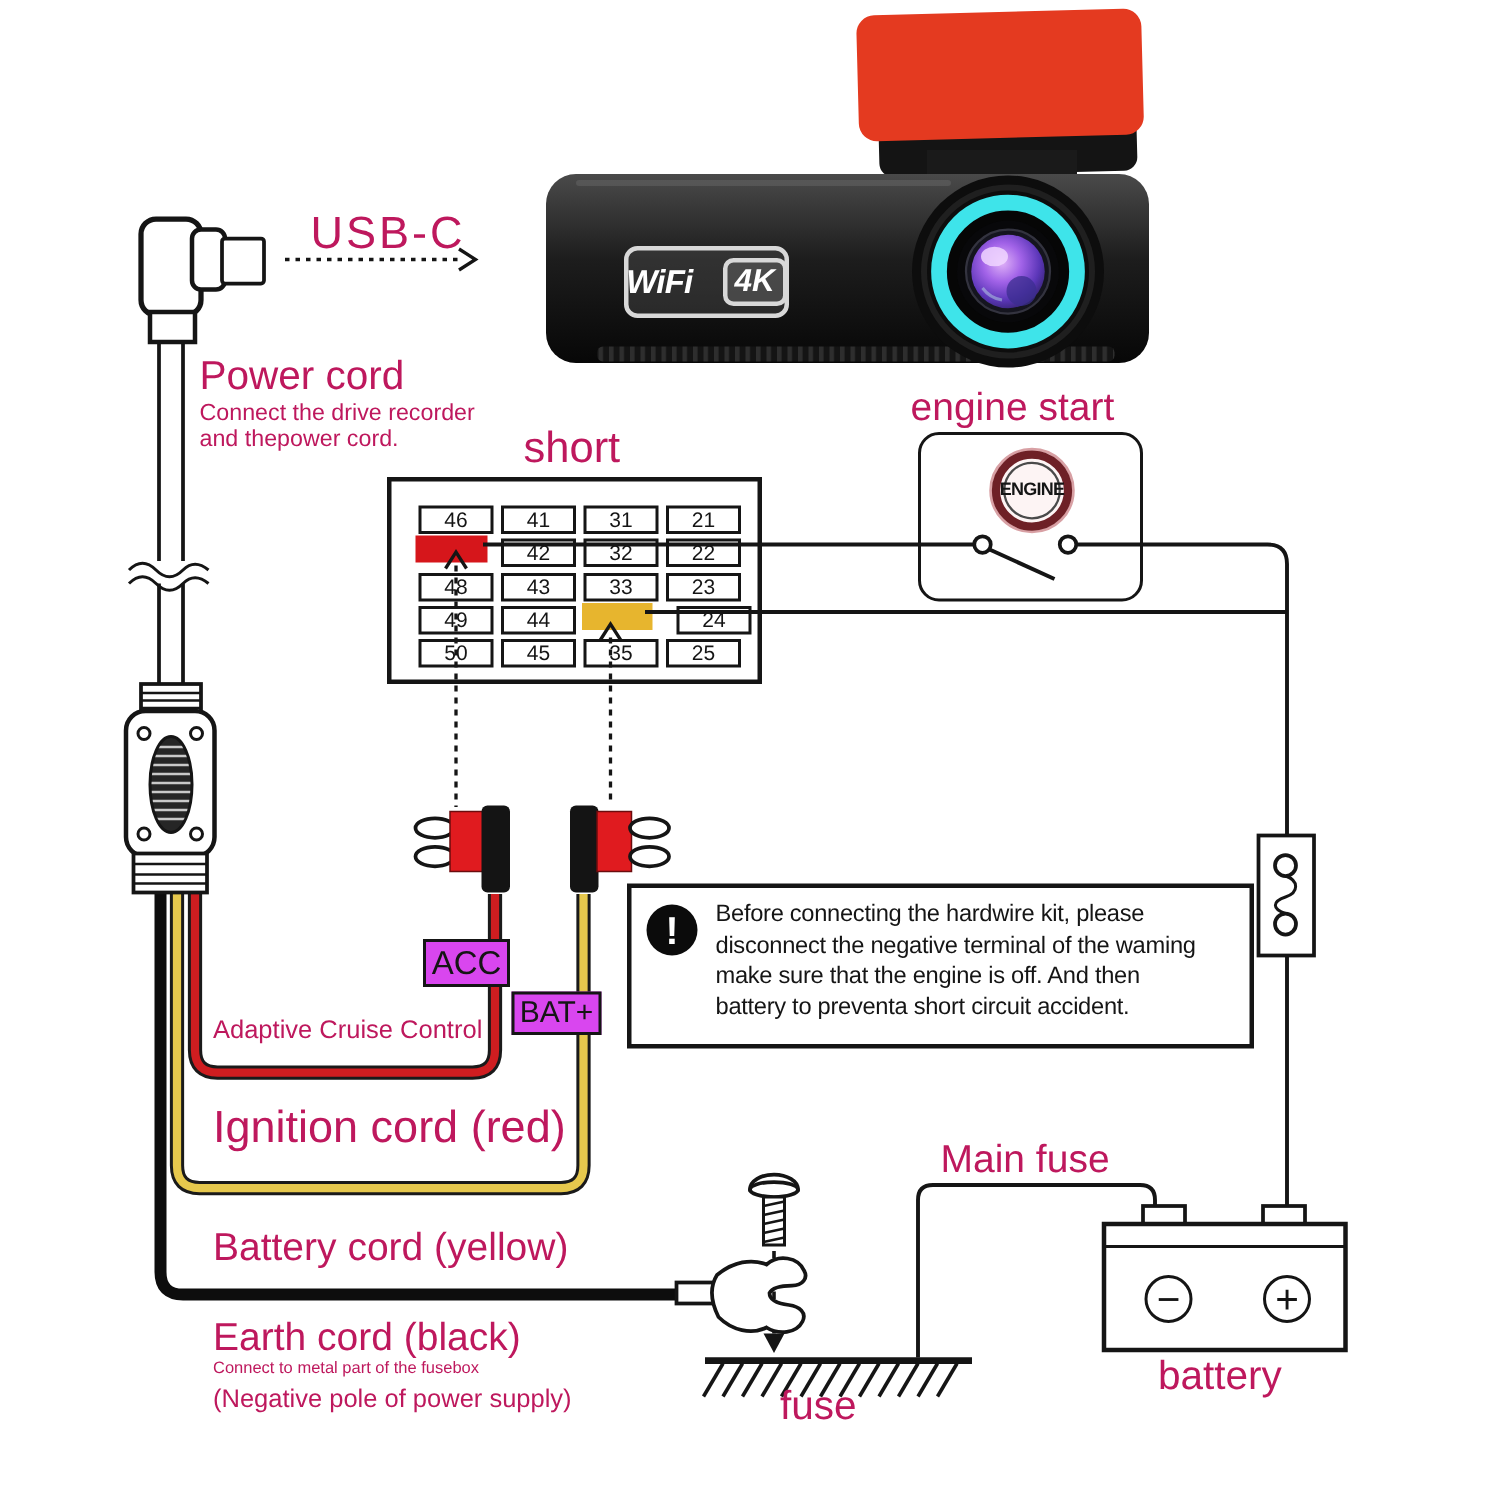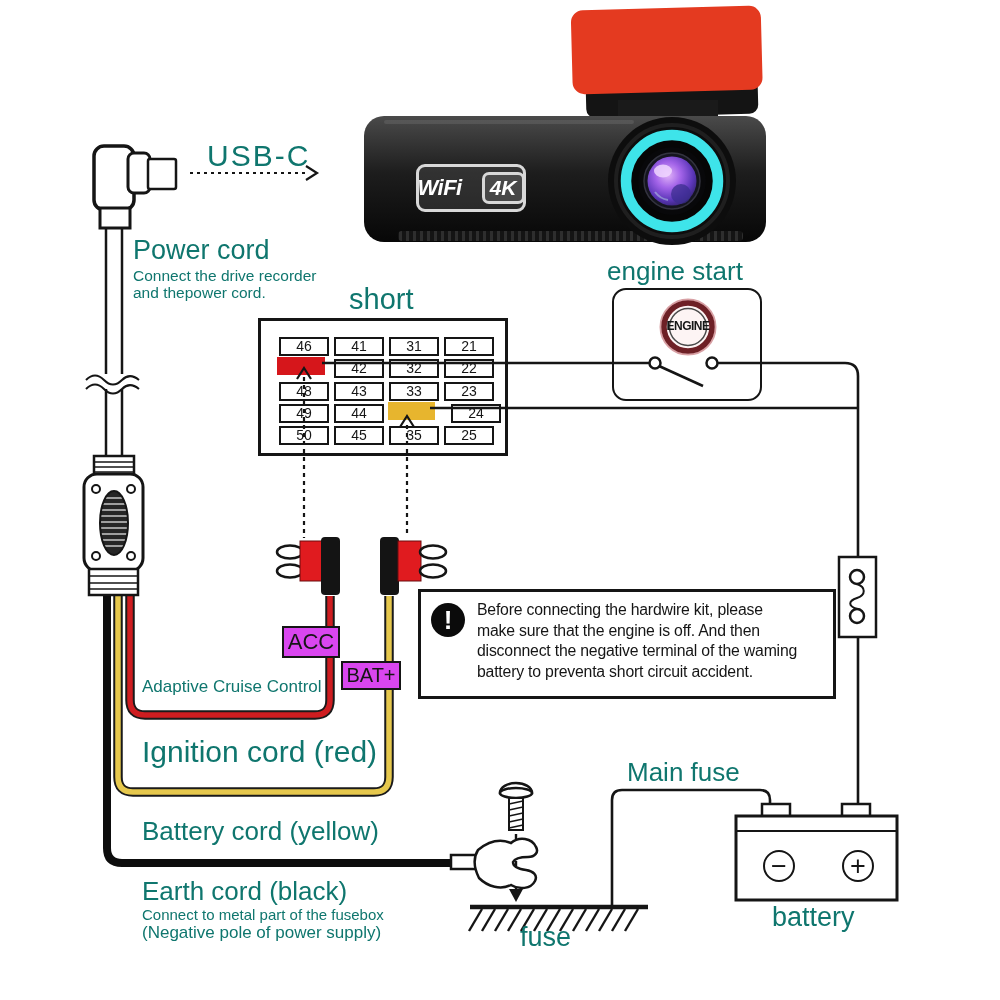--- a/index.html
+++ b/index.html
@@ -1,19 +1,19 @@
 <!DOCTYPE html>
 <html><head>
 <meta charset="utf-8">
 <style>
   html,body{margin:0;padding:0;background:#fff;}
   #canvas{position:relative;width:1000px;height:1000px;background:#fff;overflow:hidden;
           font-family:"Liberation Sans", sans-serif;color:#151515;}
   #wiring{position:absolute;left:0;top:0;z-index:2;pointer-events:none;}
-  .lbl{position:absolute;white-space:nowrap;z-index:3;color:#0f766e;}
+  .lbl{position:absolute;white-space:nowrap;z-index:3;color:#be185d;}
   
   .fusebox{position:absolute;left:258px;top:318px;width:244px;height:132px;
            background:#fff;border:3px solid #151515;z-index:1;}
   .fcell{position:absolute;width:46px;height:15px;border:2px solid #151515;background:#fff;
          font-size:14px;line-height:15px;text-align:center;}
   .fuse-red{position:absolute;left:16px;top:36px;width:48px;height:18px;background:#d6161b;}
   .fuse-yellow{position:absolute;left:127px;top:81px;width:47px;height:18px;background:#e7b52e;}
   
   .enginebox{position:absolute;left:612px;top:288px;width:146px;height:109px;background:#fff;
              border:2.5px solid #151515;border-radius:14px;z-index:1;}
@@ -281,29 +281,29 @@
   <div class="lbl" style="left:607px;top:256px;font-size:26px;">engine start</div>
   <div class="engine-btn-lbl">ENGINE</div>
 
   <div class="boxlbl" style="left:282px;top:626px;width:54px;height:28px;font-size:22px;line-height:28px;">ACC</div>
   <div class="boxlbl" style="left:341px;top:661px;width:56px;height:25px;font-size:20px;line-height:25px;">BAT+</div>
 
   <div class="lbl" style="left:142px;top:677px;font-size:17px;">Adaptive Cruise Control</div>
   <div class="lbl" style="left:142px;top:735px;font-size:30px;text-align:right;">Ignition cord (red)</div>
   <div class="lbl" style="left:142px;top:816px;font-size:26px;">Battery cord (yellow)</div>
   <div class="lbl" style="left:142px;top:876px;font-size:26px;">Earth cord (black)</div>
-  <div class="lbl" style="left:142px;top:906px;font-size:15px;">Connect to metal part of the fusebox</div>
+  <div class="lbl" style="left:142px;top:906px;font-size:11px;">Connect to metal part of the fusebox</div>
   <div class="lbl" style="left:142px;top:923px;font-size:17px;">(Negative pole of power supply)</div>
 
   <div class="warning">
     <div class="wicon">!</div>
     <div class="wtext">
       <div>Before connecting the hardwire kit, please</div>
+      <div>disconnect the negative terminal of the waming</div>
       <div>make sure that the engine is off. And then</div>
-      <div>disconnect the negative terminal of the waming</div>
       <div>battery to preventa short circuit accident.</div>
     </div>
   </div>
 
   <div class="lbl" style="left:627px;top:757px;font-size:26px;">Main fuse</div>
   <div class="term" style="left:763px;top:850px;">
       <span>−</span>
     </div>
   <div class="term" style="left:842px;top:850px;">
       <span>+</span>

